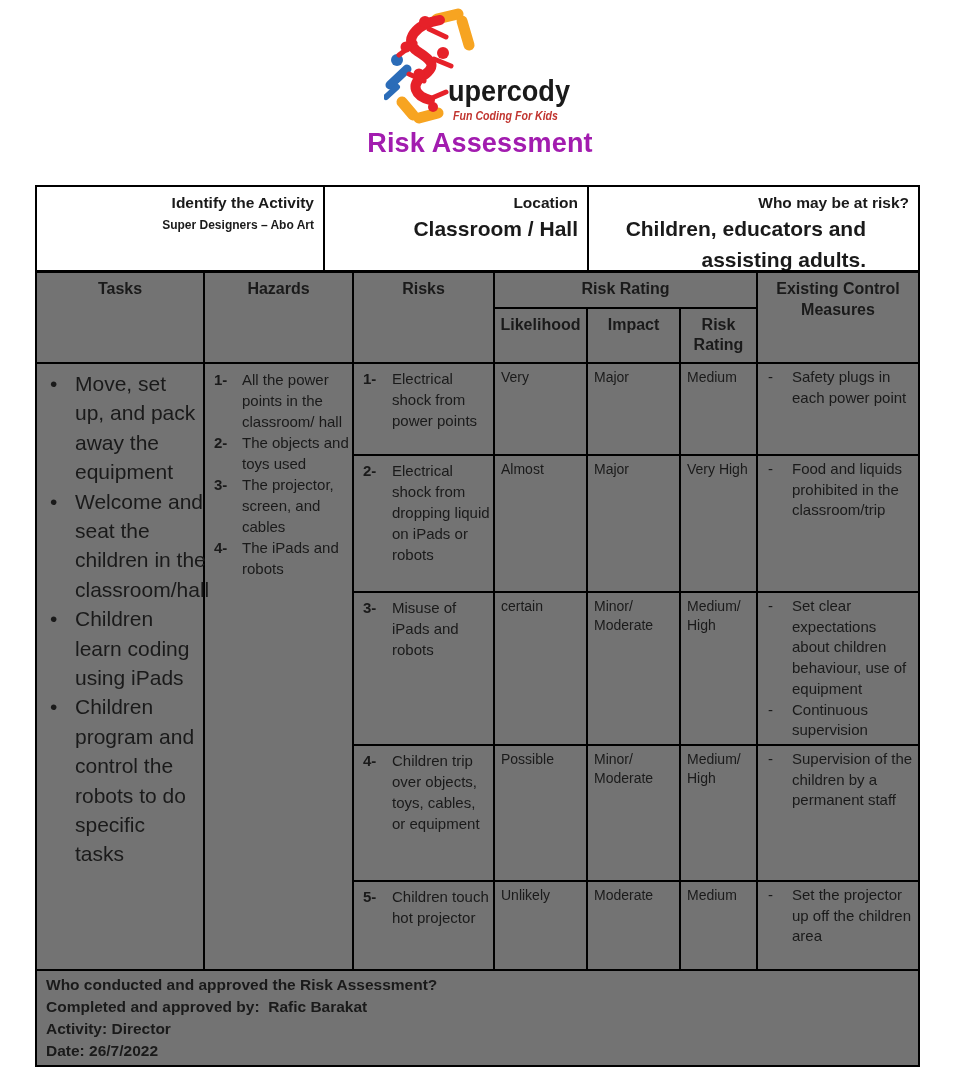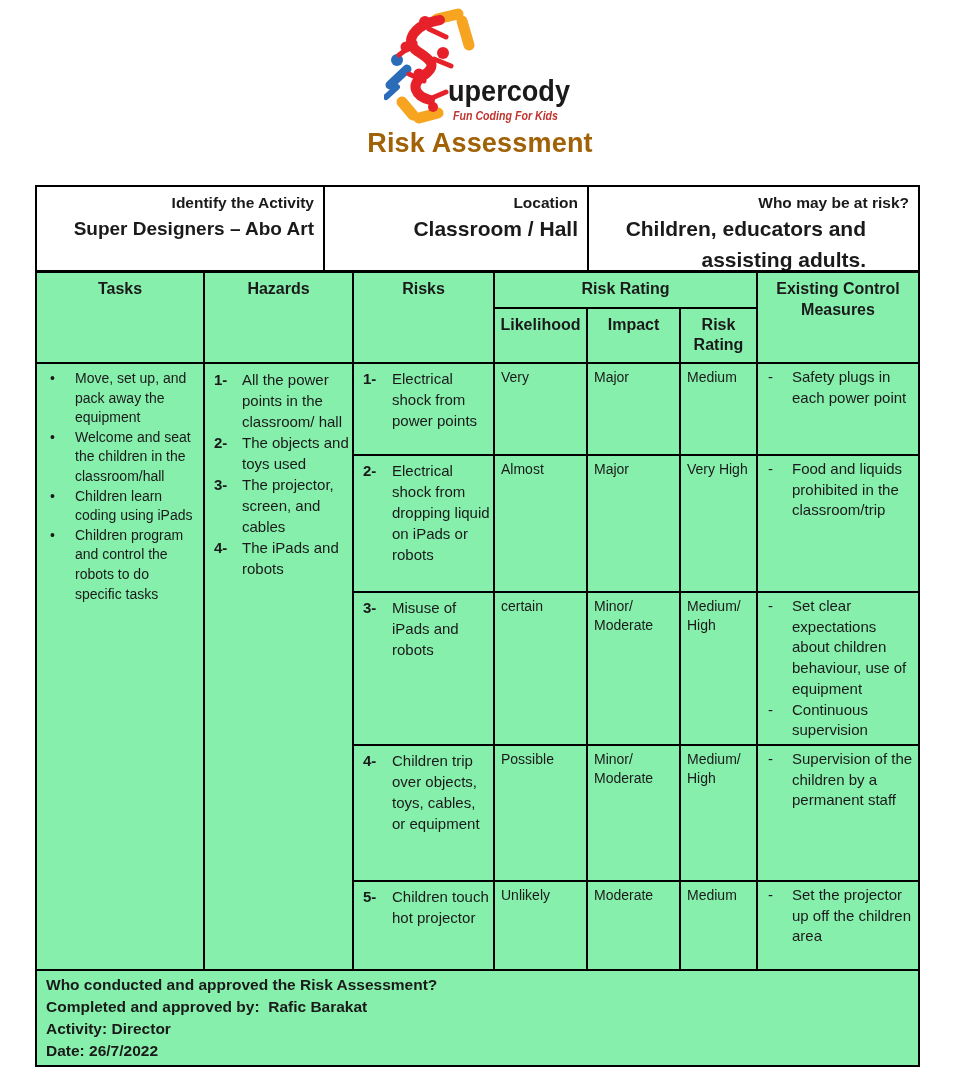--- a/index.html
+++ b/index.html
@@ -15,47 +15,47 @@
   
   #logo-wrap {
     position: absolute; top: 8px; left: 50%;
     transform: translateX(-50%);
   }
   
   #doc-title {
     position: absolute; top: 128px; left: 0; width: 100%;
     text-align: center;
     font-size: 27px; font-weight: bold;
-    color: #a16207;
+    color: #a21caf;
     letter-spacing: 0.2px;
   }
 
   
   table { border-collapse: collapse; table-layout: fixed; }
   #activity-table {
     position: absolute; top: 185px; left: 35px; width: 883px; text-align: right;
   }
   #activity-table td {
     border: 2px solid #000;
     vertical-align: top;
     padding: 5px 9px;
     height: 76px;
   }
   .act-label { font-weight: bold; font-size: 15.5px; line-height: 1.45; }
   .act-value { font-weight: bold; font-size: 21px; line-height: 1.45; }
-  .act-value-lg { font-weight: bold; font-size: 19px; margin-top: 4px; }
+  .act-value-lg { font-weight: bold; font-size: 12px; margin-top: 4px; }
   .wrap-narrow { max-width: 268px; }
 
   #main-table {
     position: absolute; top: 270px; left: 35px; width: 883px;
   }
   #main-table th, #main-table td {
     border: 2px solid #000;
     vertical-align: top;
-    background: #86efac;
+    background: #737373;
   }
   #main-table tr.h1 th { border-top: 3px solid #000; }
   #main-table th {
     font-weight: bold; text-align: center;
     font-size: 16px; padding: 6px 4px;
     line-height: 1.3;
   }
   tr.h1 { height: 36px; }
   tr.h2 { height: 40px; }
   tr.h2 th { font-size: 14.5px; padding-top: 4px; }
@@ -63,21 +63,21 @@
   tr.r2 { height: 137px; }
   tr.r3 { height: 153px; }
   tr.r4 { height: 136px; }
   tr.r5 { height: 89px; }
   tr.frow { height: 93px; }
 
   .tasks-cell, .hazards-cell { padding-top: 5px !important; }
   .task {
     display: grid; grid-template-columns: 25px 1fr;
     padding: 0 4px 0 13px;
-    font-size: 14px; line-height: 1.4;
+    font-size: 21px; line-height: 1.4;
   }
   .task::before { content: "\2022"; }
   .num-item {
     display: grid; grid-template-columns: 28px 1fr;
     padding: 0 3px 0 9px;
     font-size: 15px; line-height: 1.4;
   }
   .risk-cell { padding-top: 4px !important; }
   .risk-cell .num-item { grid-template-columns: 29px 1fr; }
   .num { font-weight: bold; }

